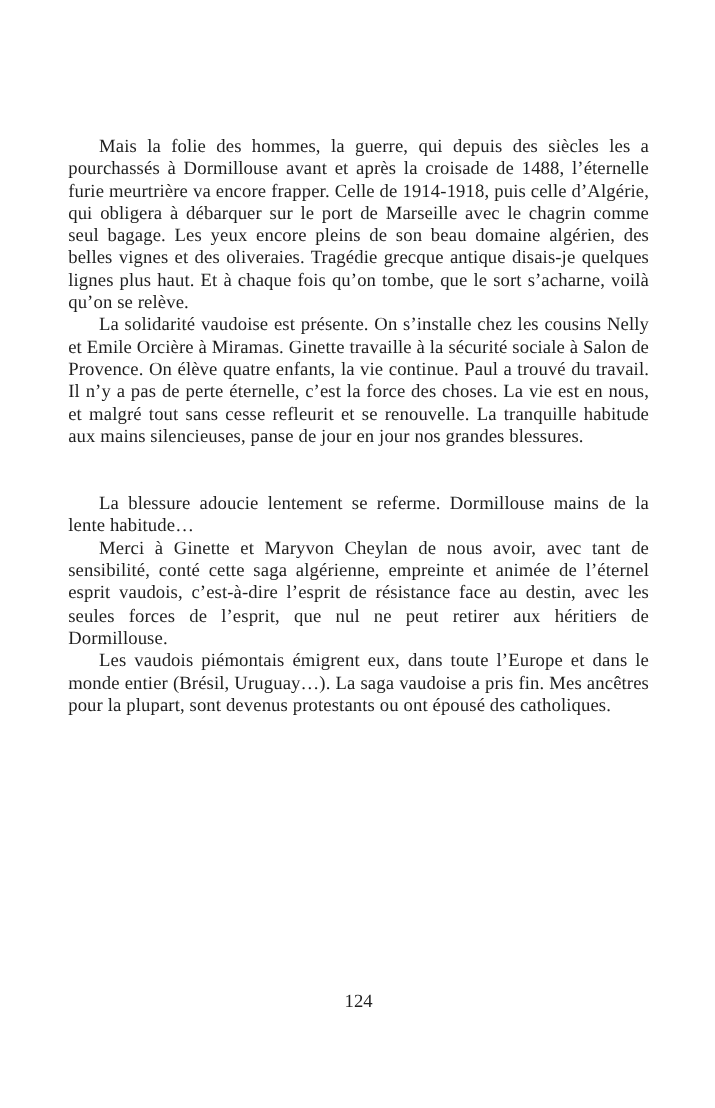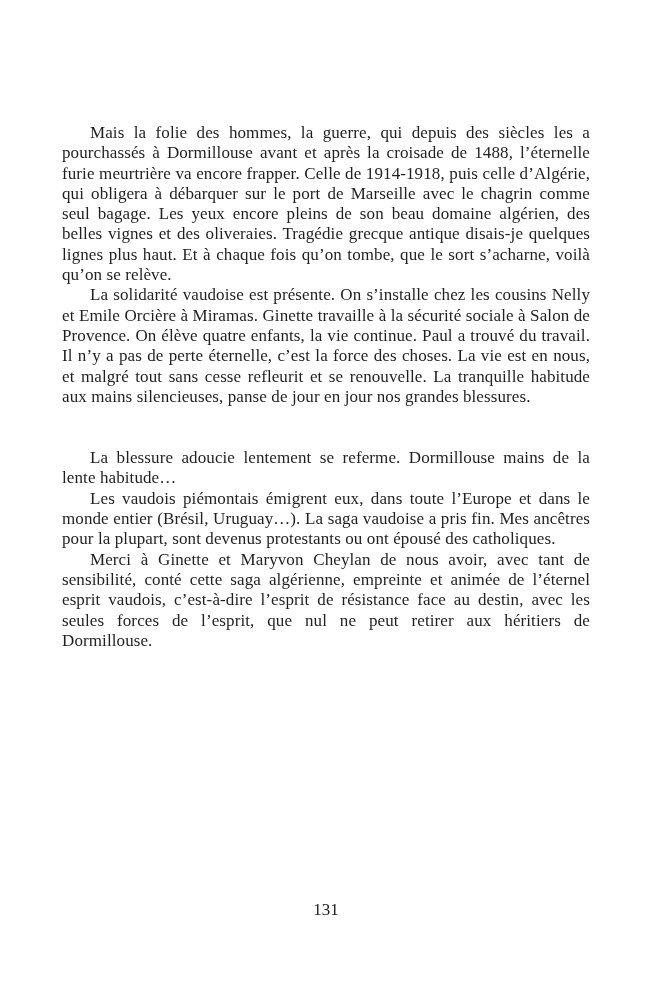--- a/index.html
+++ b/index.html
@@ -45,17 +45,17 @@
   }
 </style>
 </head>
 <body>
 
 <div class="page">
   <div class="text-block">
     <p class="para">Mais la folie des hommes, la guerre, qui depuis des siècles les a pourchassés à Dormillouse avant et après la croisade de 1488, l’éternelle furie meurtrière va encore frapper. Celle de 1914-1918, puis celle d’Algérie, qui obligera à débarquer sur le port de Marseille avec le chagrin comme seul bagage. Les yeux encore pleins de son beau domaine algérien, des belles vignes et des oliveraies. Tragédie grecque antique disais-je quelques lignes plus haut. Et à chaque fois qu’on tombe, que le sort s’acharne, voilà qu’on se relève.</p>
     <p class="para">La solidarité vaudoise est présente. On s’installe chez les cousins Nelly et Emile Orcière à Miramas. Ginette travaille à la sécurité sociale à Salon de Provence. On élève quatre enfants, la vie continue. Paul a trouvé du travail. Il n’y a pas de perte éternelle, c’est la force des choses. La vie est en nous, et malgré tout sans cesse refleurit et se renouvelle. La tranquille habitude aux mains silencieuses, panse de jour en jour nos grandes blessures.</p>
     <p class="para gap-above">La blessure adoucie lentement se referme. Dormillouse mains de la lente habitude…</p>
+    <p class="para">Merci à Ginette et Maryvon Cheylan de nous avoir, avec tant de sensibilité, conté cette saga algérienne, empreinte et animée de l’éternel esprit vaudois, c’est-à-dire l’esprit de résistance face au destin, avec les seules forces de l’esprit, que nul ne peut retirer aux héritiers de Dormillouse.</p>
     <p class="para">Les vaudois piémontais émigrent eux, dans toute l’Europe et dans le monde entier (Brésil, Uruguay…). La saga vaudoise a pris fin. Mes ancêtres pour la plupart, sont devenus protestants ou ont épousé des catholiques.</p>
-    <p class="para">Merci à Ginette et Maryvon Cheylan de nous avoir, avec tant de sensibilité, conté cette saga algérienne, empreinte et animée de l’éternel esprit vaudois, c’est-à-dire l’esprit de résistance face au destin, avec les seules forces de l’esprit, que nul ne peut retirer aux héritiers de Dormillouse.</p>
   </div>
-  <div class="page-number">131</div>
+  <div class="page-number">124</div>
 </div>
 
 </body></html>

